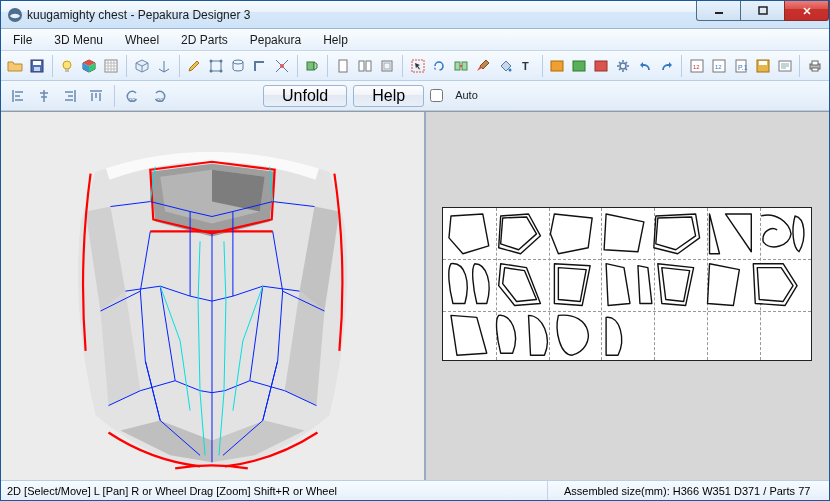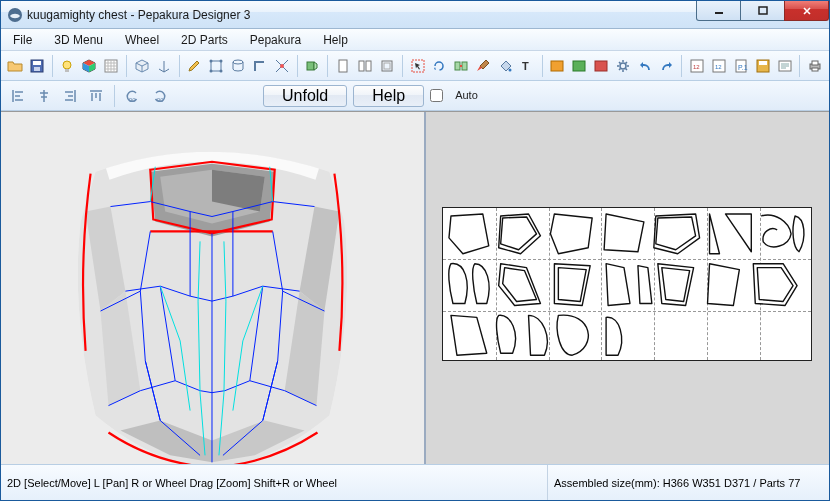--- a/index.html
+++ b/index.html
@@ -81,22 +81,22 @@
     position:absolute; left:16px; top:95px; width:370px; height:154px;
     background:#fff; border:1px solid #222;
   }
   .sheet .page-grid { position:absolute; inset:0; }
   .sheet .page-grid .vline, .sheet .page-grid .hline { position:absolute; border:0; }
   .sheet .page-grid .vline { top:0;bottom:0;width:0;border-left:1px dashed #999;}
   .sheet .page-grid .hline { left:0;right:0;height:0;border-top:1px dashed #999;}
   .sheet svg { position:absolute; inset:0; }
   
   .statusbar {
-    height:36px; border-top:1px solid #b8cee4; background:linear-gradient(to bottom,#f7fbff,#e6f0fb);
-    display:flex; align-items:flex-start; font-size:11px;
+    height:20px; border-top:1px solid #b8cee4; background:linear-gradient(to bottom,#f7fbff,#e6f0fb);
+    display:flex; align-items:flex-start; font-size:11px;gap:10px;
   }
   .statusbar .cell { padding:0 6px; border-right:1px solid #c3d3e4; height:100%; display:flex;align-items:center;}
   .statusbar .cell:last-child{border-right:none;}
   .statusbar .left { width:547px; }
 
 </style>
 </head>
 <body>
 
 <div class="window">

